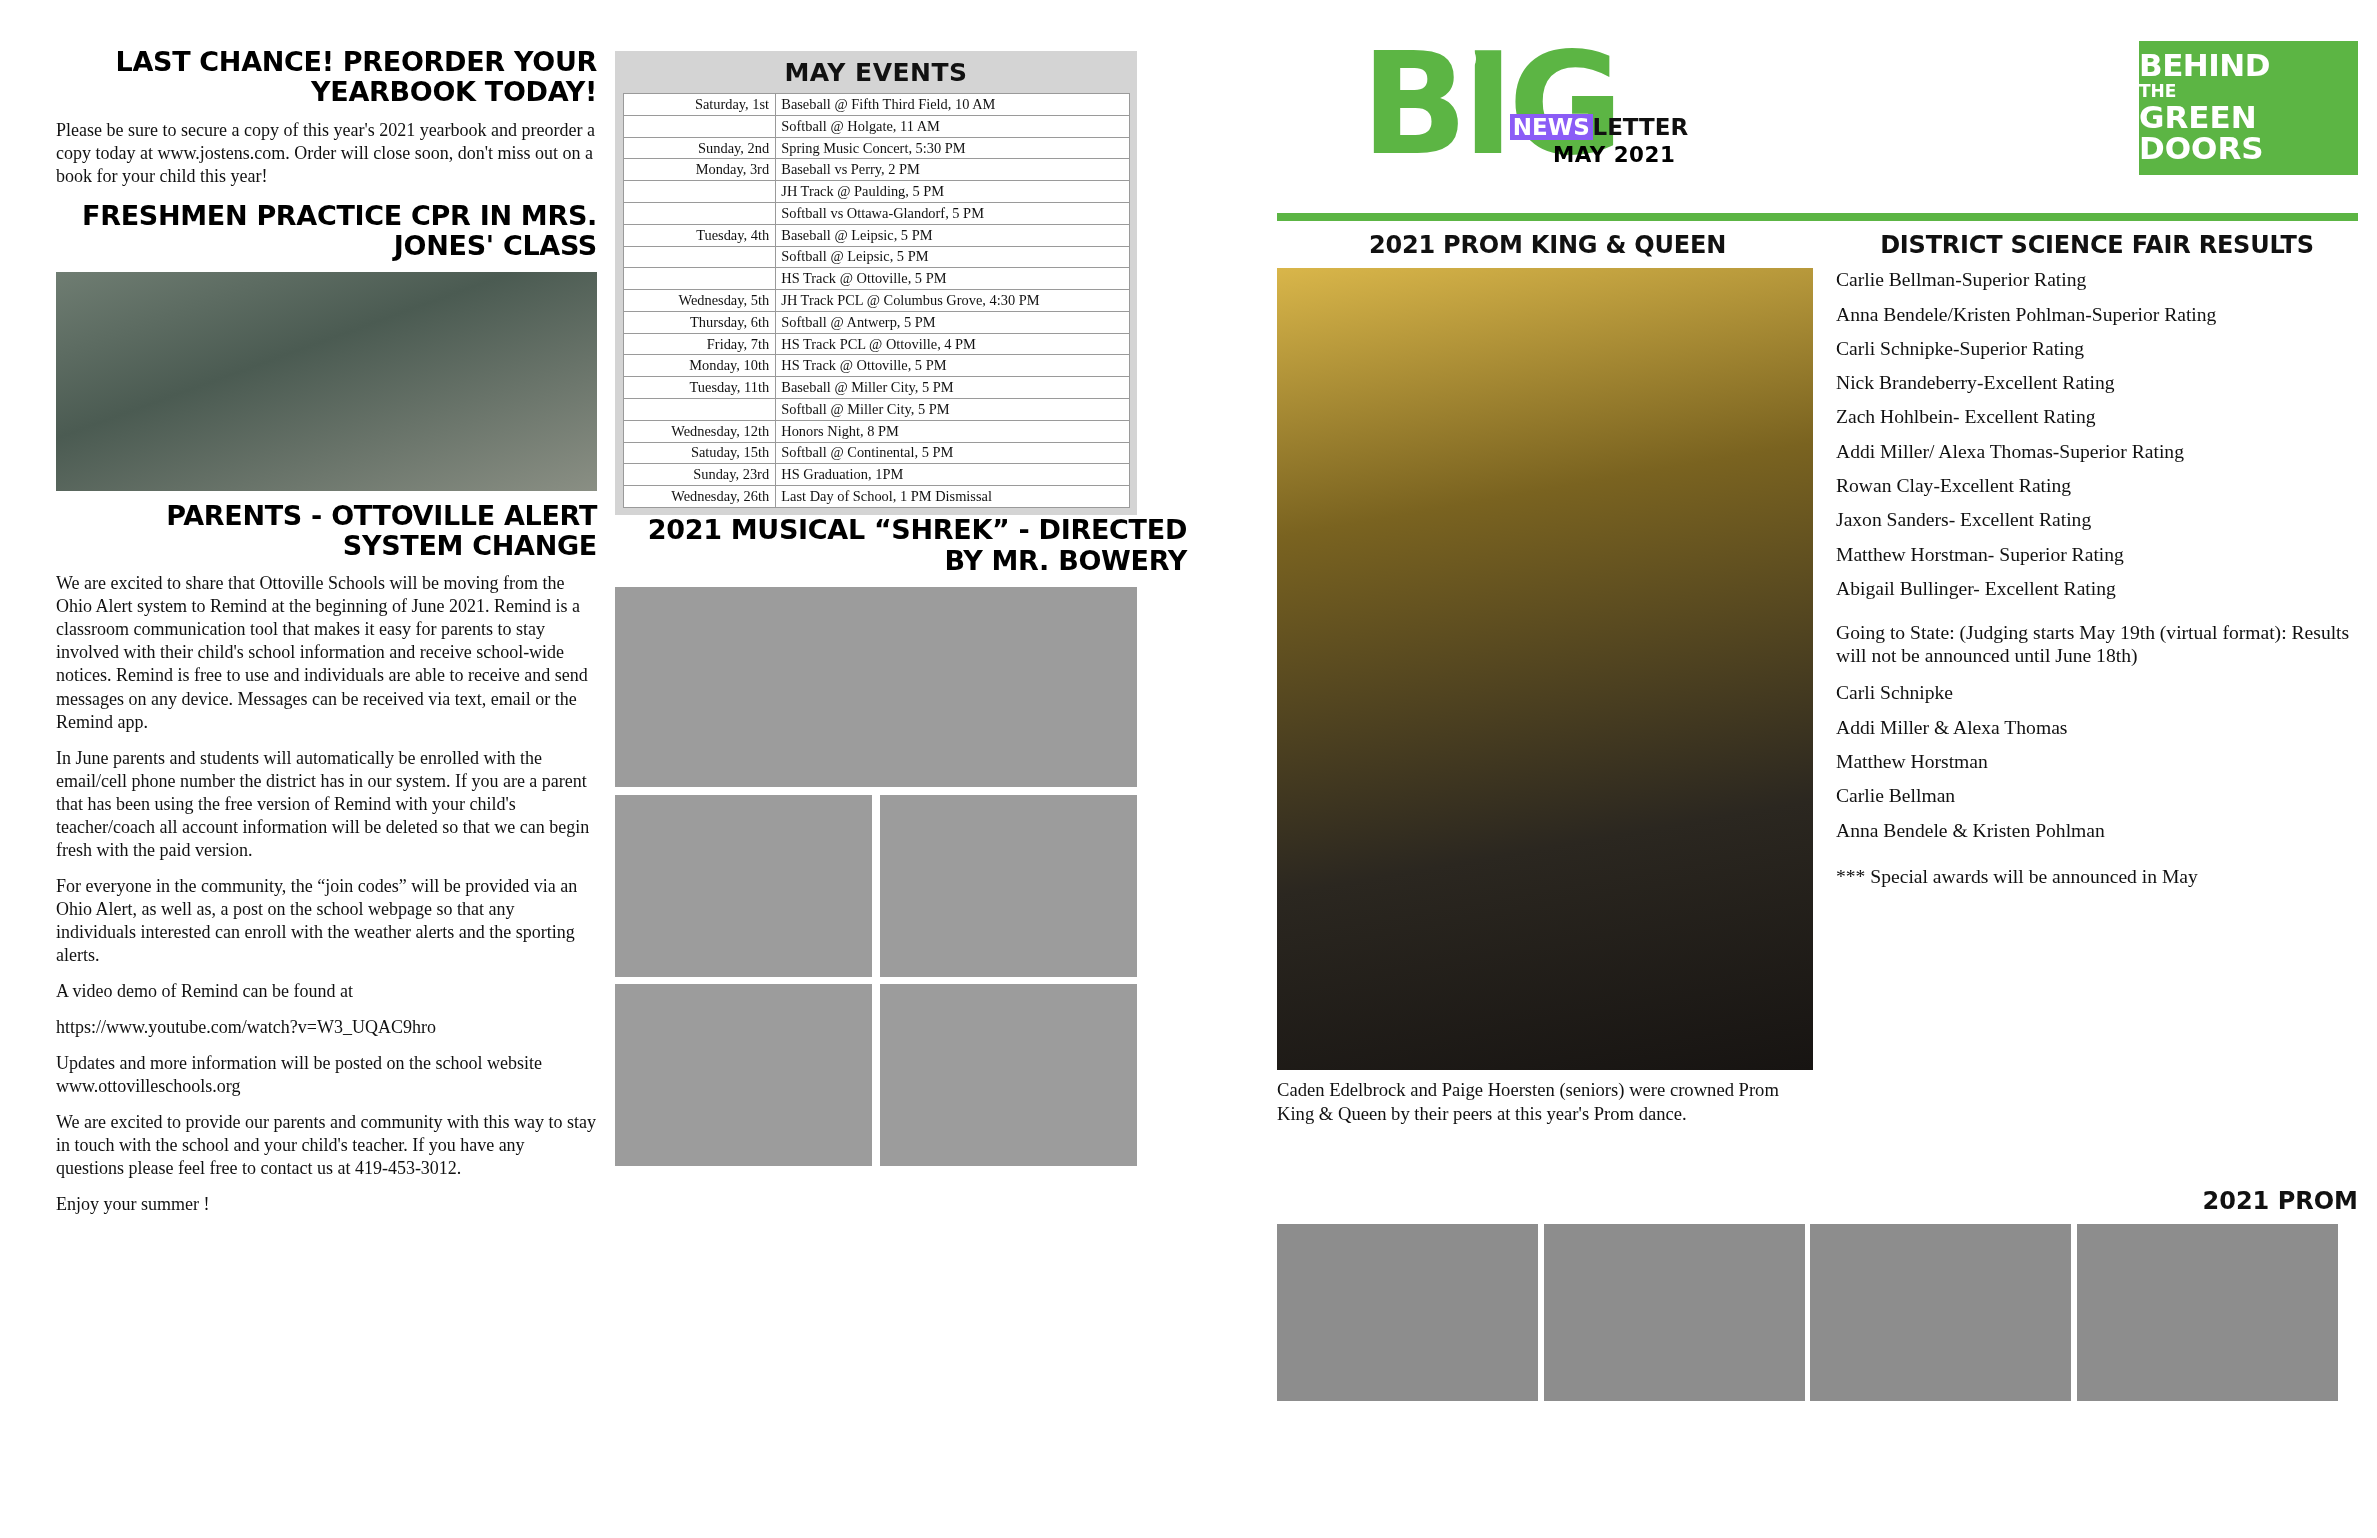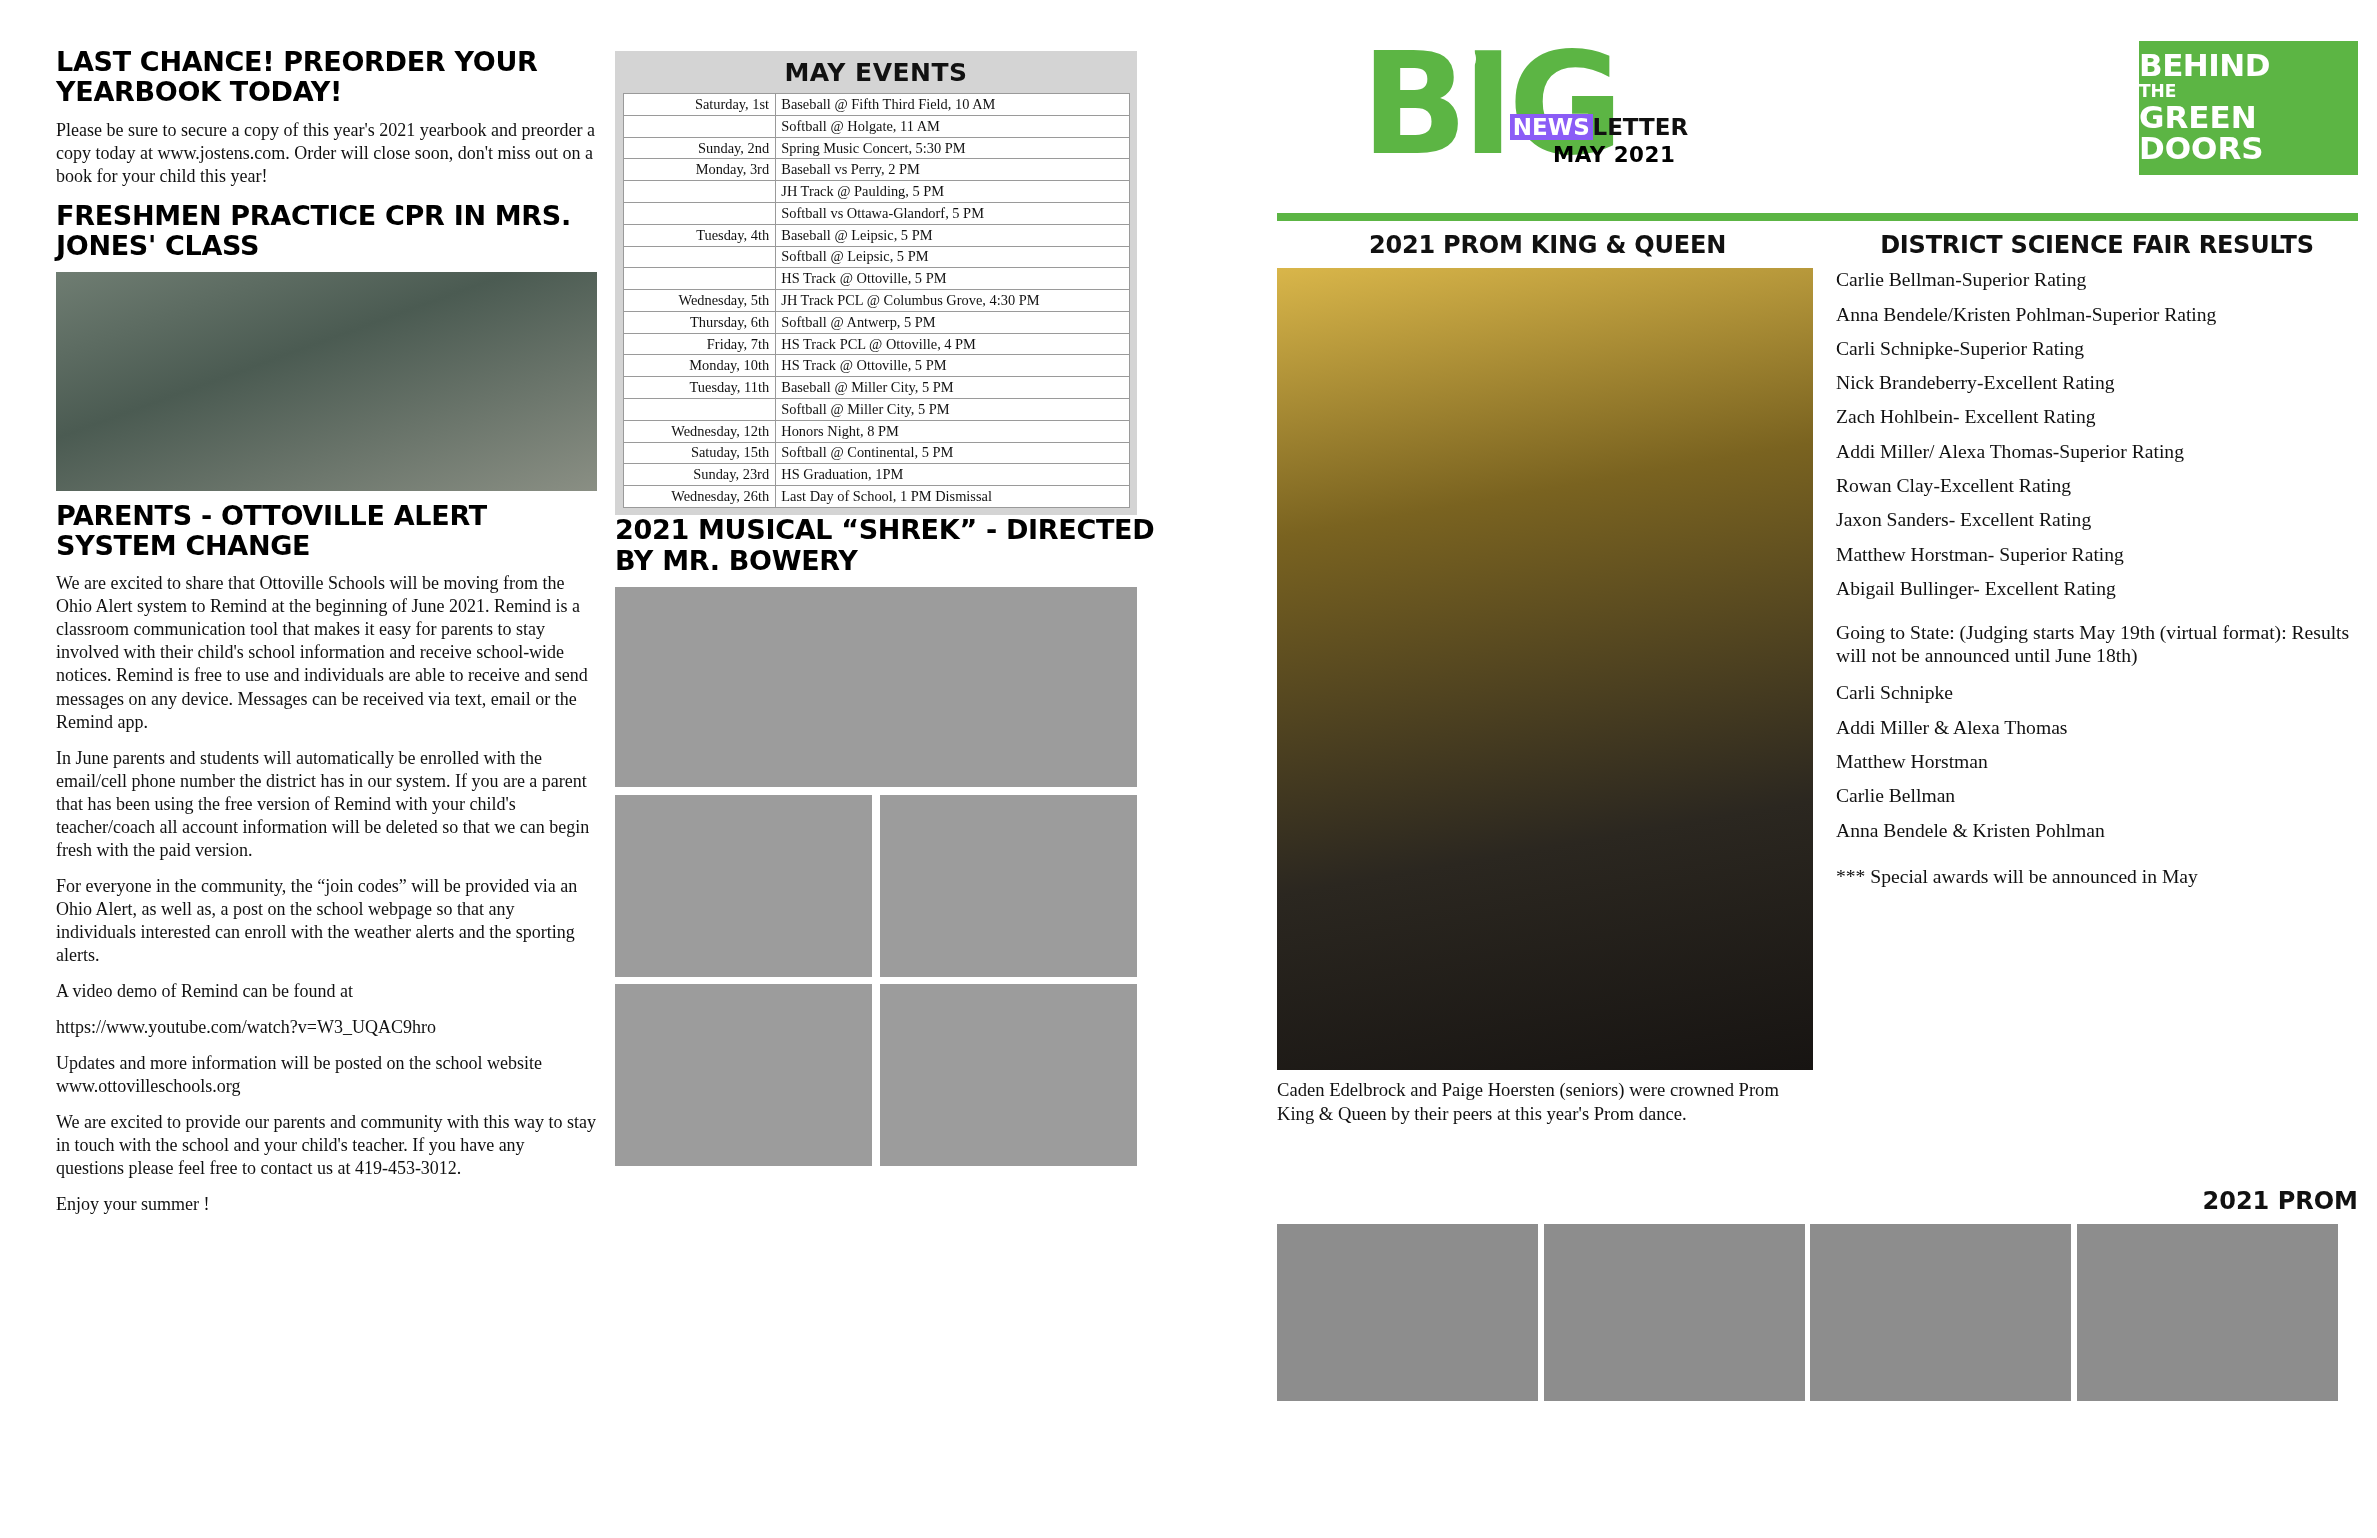--- a/index.html
+++ b/index.html
@@ -5,21 +5,21 @@
   html,body{margin:0;padding:0;background:#ffffff;}
   body{width:2377px;height:1538px;font-family:"Liberation Serif",serif;color:#111;overflow:hidden;}
   .page{position:relative;width:2377px;height:1538px;}
 
   
   .left-page{position:absolute;left:0;top:0;width:1231px;height:1538px;}
 
   .col-a{position:absolute;left:56px;top:47px;width:541px;}
   .col-b{position:absolute;left:615px;top:51px;width:572px;}
 
-  h2.head{font-family:"DejaVu Sans",sans-serif;font-weight:bold;text-align:left;
+  h2.head{font-family:"DejaVu Sans",sans-serif;font-weight:bold;text-align:right;
           font-size:27px;line-height:1.12;letter-spacing:-0.3px;margin:0 0 11.2px 0;color:#000;}
   p.body{font-size:18px;line-height:1.28;margin:0 0 13px 0;text-align:left;}
 
   .photo{background:#b9b9b9;position:relative;overflow:hidden;}
   .photo-cpr{width:541px;height:219px;margin:5.6px 0 9.3px 0;}
 
   
   .events-wrap{background:#d4d4d4;padding:5.6px 7.5px 7.5px 7.5px;width:522px;box-sizing:border-box;}
   .events-title{font-family:"DejaVu Sans",sans-serif;font-weight:bold;font-size:25px;text-align:center;
                 margin:1.9px 0 5.6px 0;letter-spacing:0.5px;}

